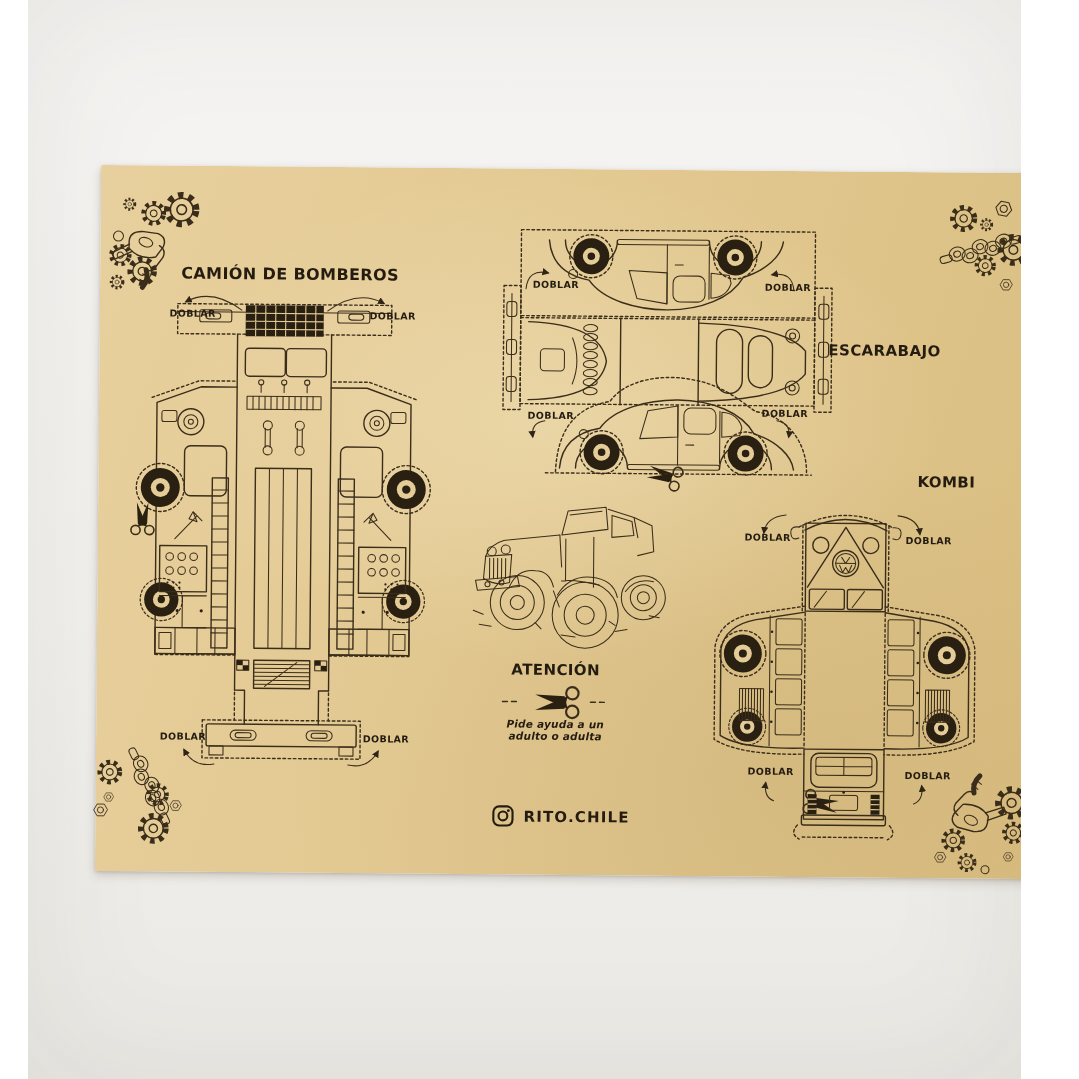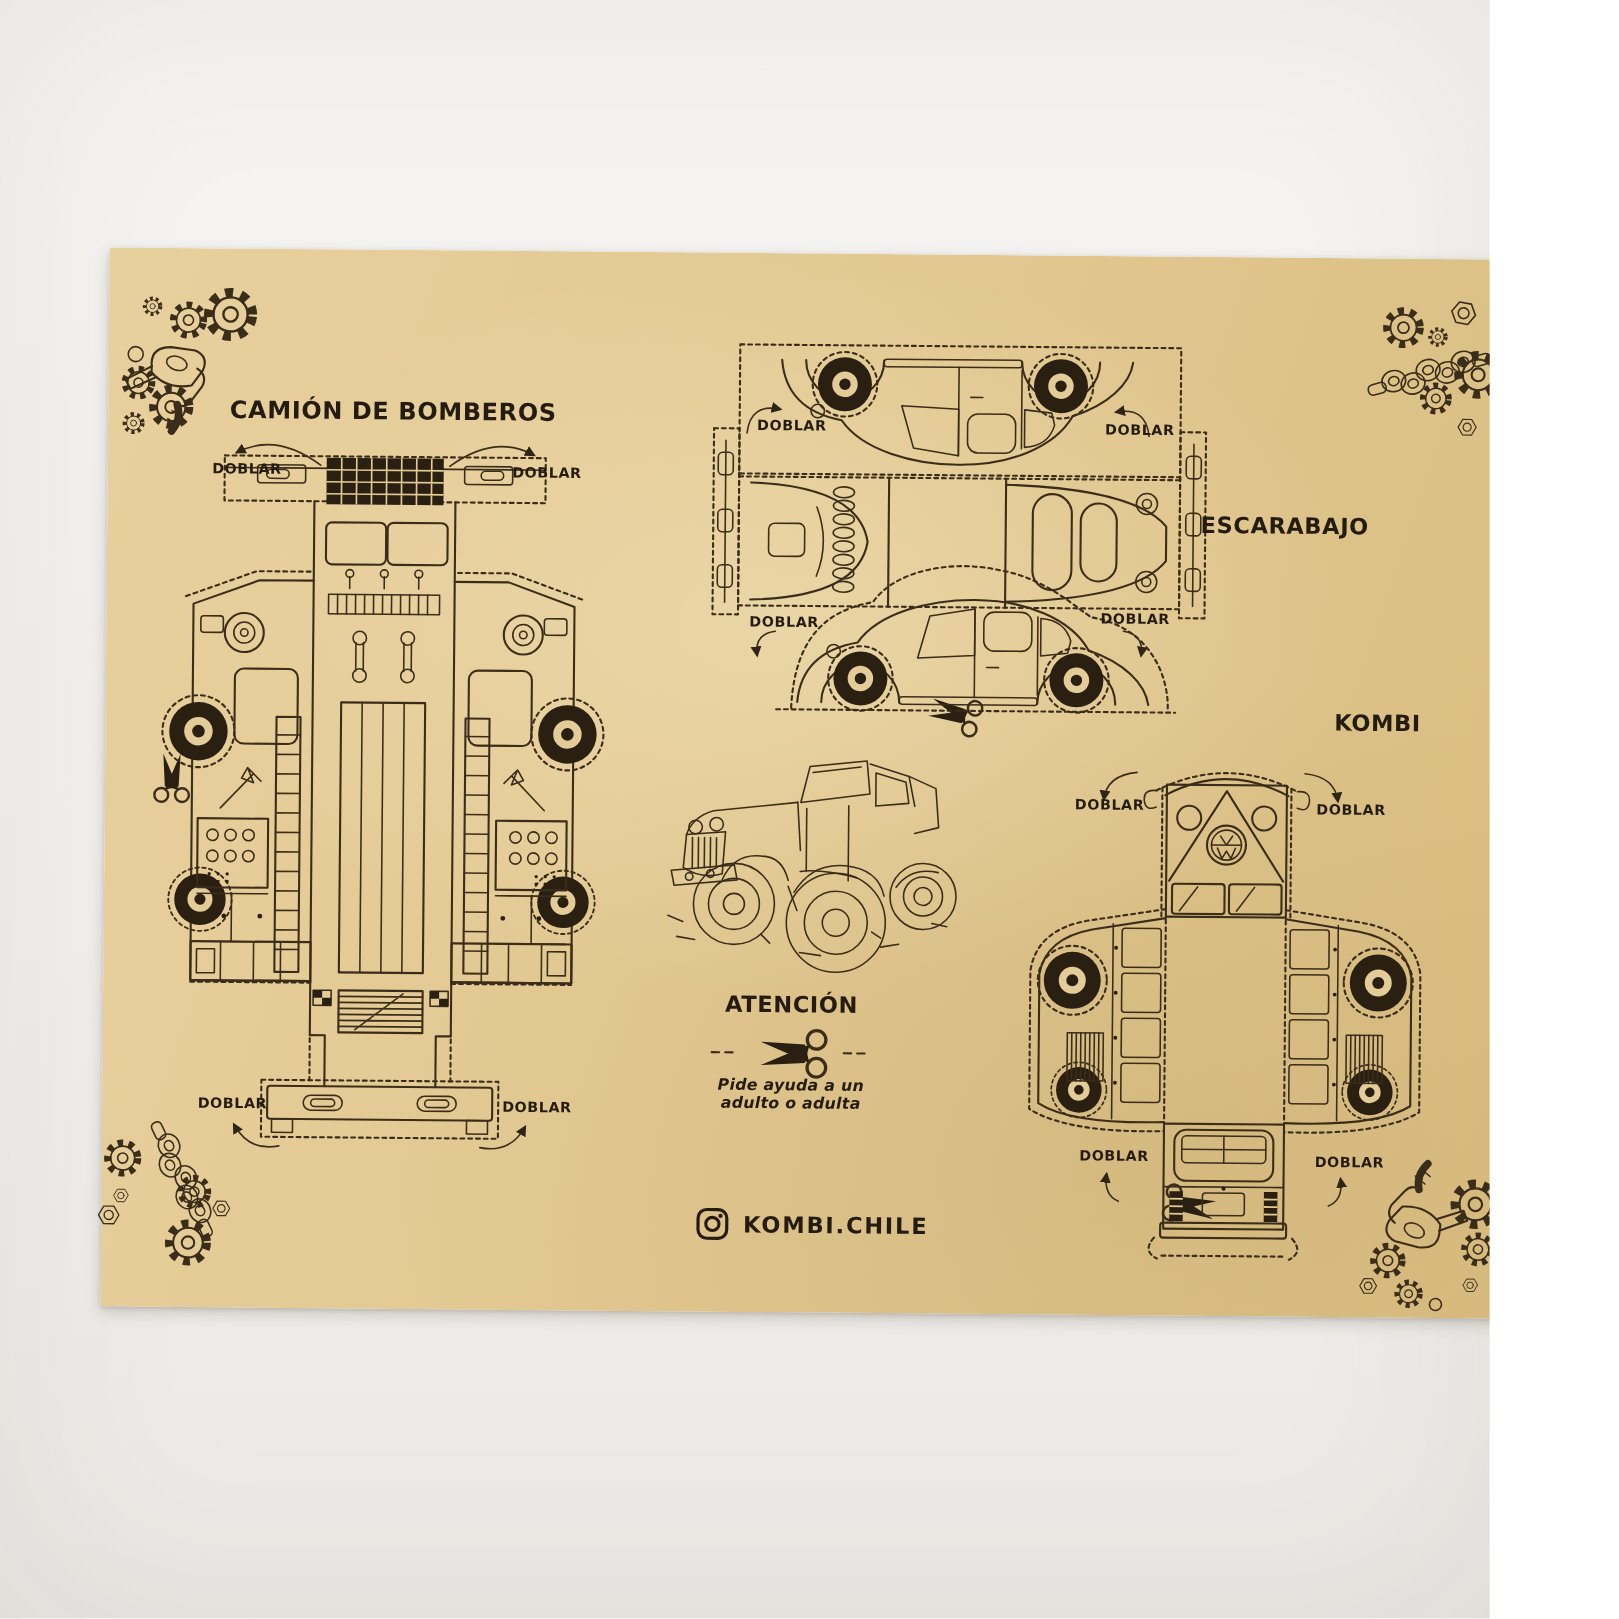--- a/index.html
+++ b/index.html
@@ -1,19 +1,19 @@
 <!DOCTYPE html>
 <html><head>
 <meta charset="utf-8">
 <style>
   html,body{margin:0;padding:0;background:#fff;}
   .scene{position:relative;width:993px;height:1079px;overflow:hidden;
          background:linear-gradient(180deg,#f5f4f2 0%,#f2f0ed 55%,#ebe9e5 100%);
          box-shadow:inset 0 0 140px rgba(70,62,48,.08);
-         font-family:"DejaVu Sans","Liberation Sans",sans-serif;}
+         font-family:"DejaVu Sans","Liberation Sans",sans-serif;margin-left:28px;}
   .paper{position:absolute;left:70px;top:169px;width:938px;height:706px;
          transform:rotate(.5deg);transform-origin:50% 50%;border-radius:2px;
          background:
            radial-gradient(60% 50% at 48% 35%, rgba(255,247,222,.28), rgba(0,0,0,0) 70%),
            radial-gradient(85% 75% at 72% 85%, rgba(140,110,60,.10), rgba(0,0,0,0) 62%),
            linear-gradient(108deg,#e8d09e 0%,#e2c890 48%,#d9bd80 100%);
          box-shadow:0 4px 10px rgba(80,70,50,.22),0 1px 3px rgba(80,70,50,.18);}
   .paper svg{position:absolute;overflow:visible;}
   svg .s{fill:none;stroke:#3a2d1a;stroke-width:1.4;stroke-linecap:round;stroke-linejoin:round;}
   svg .t{stroke-width:1.05;}
@@ -414,17 +414,17 @@
     <div>Pide ayuda a un</div>
     <div>adulto o adulta</div>
   </div>
 
   <div class="footer">
     <svg viewBox="0 0 24 24" style="position:static;width:23px;height:23px">
       <rect x="2" y="2" width="20" height="20" rx="6" fill="none" stroke="#241c10" stroke-width="2.2"></rect>
       <circle cx="12" cy="12" r="4.6" fill="none" stroke="#241c10" stroke-width="2.2"></circle>
       <circle cx="17.6" cy="6.4" r="1.5" fill="#241c10"></circle>
     </svg>
-    <span class="handle">KOMBI.CHILE</span>
+    <span class="handle">RITO.CHILE</span>
   </div>
 
  </div>
 </div>
 
 </body></html>

